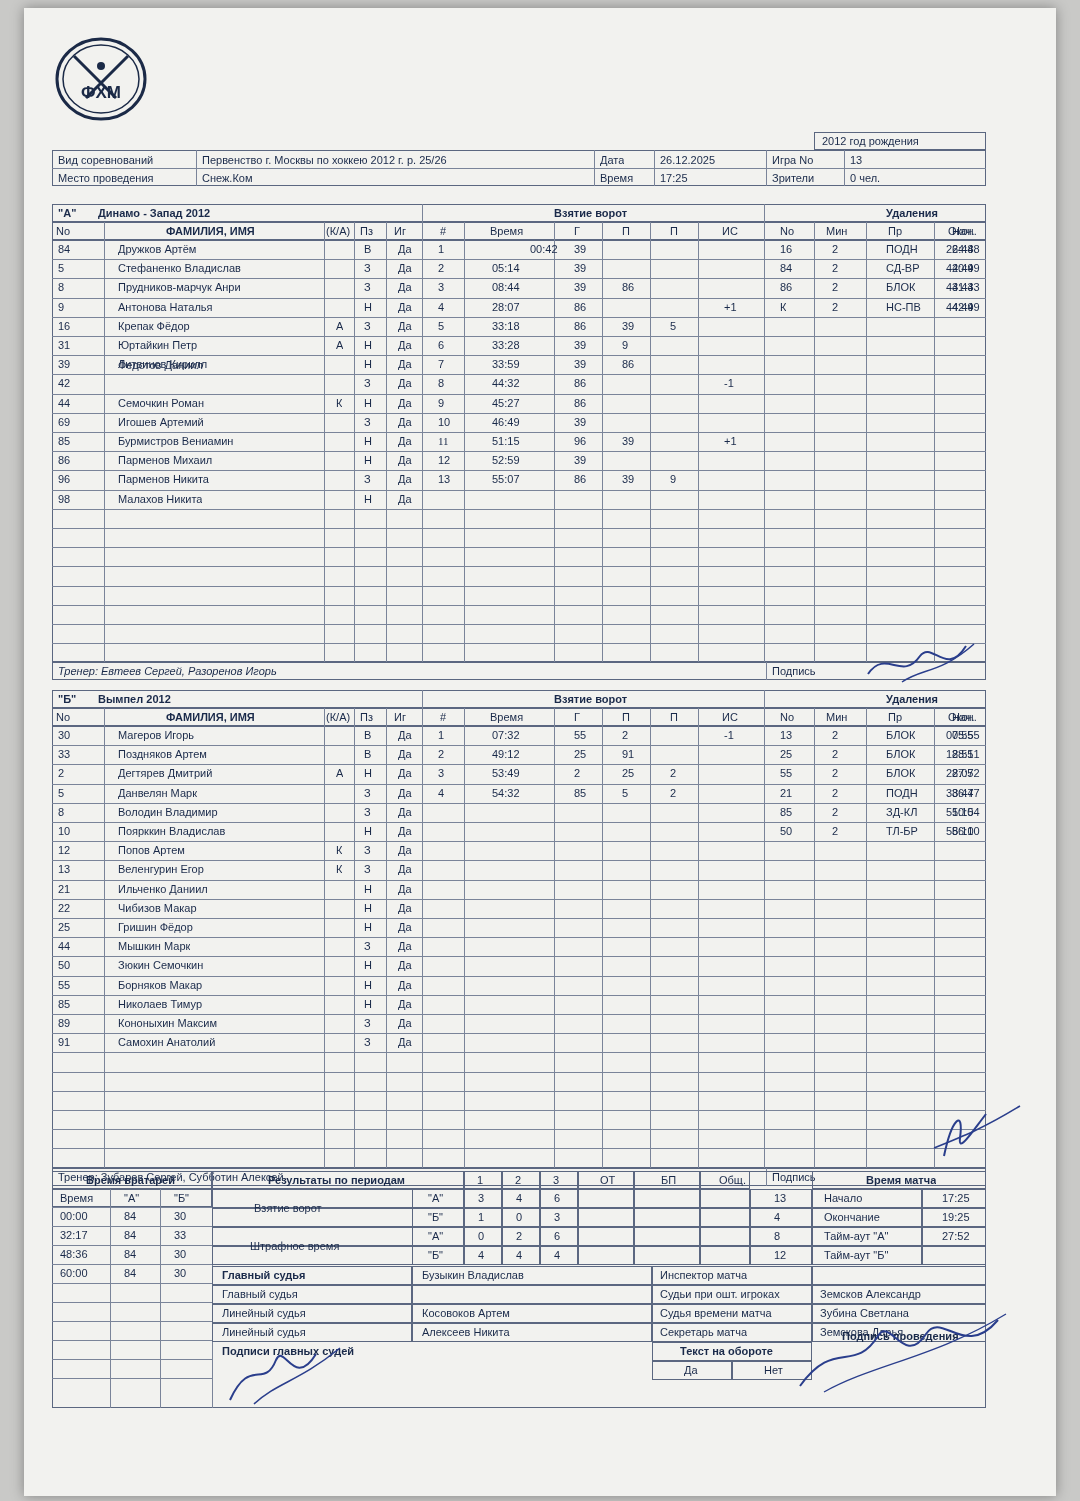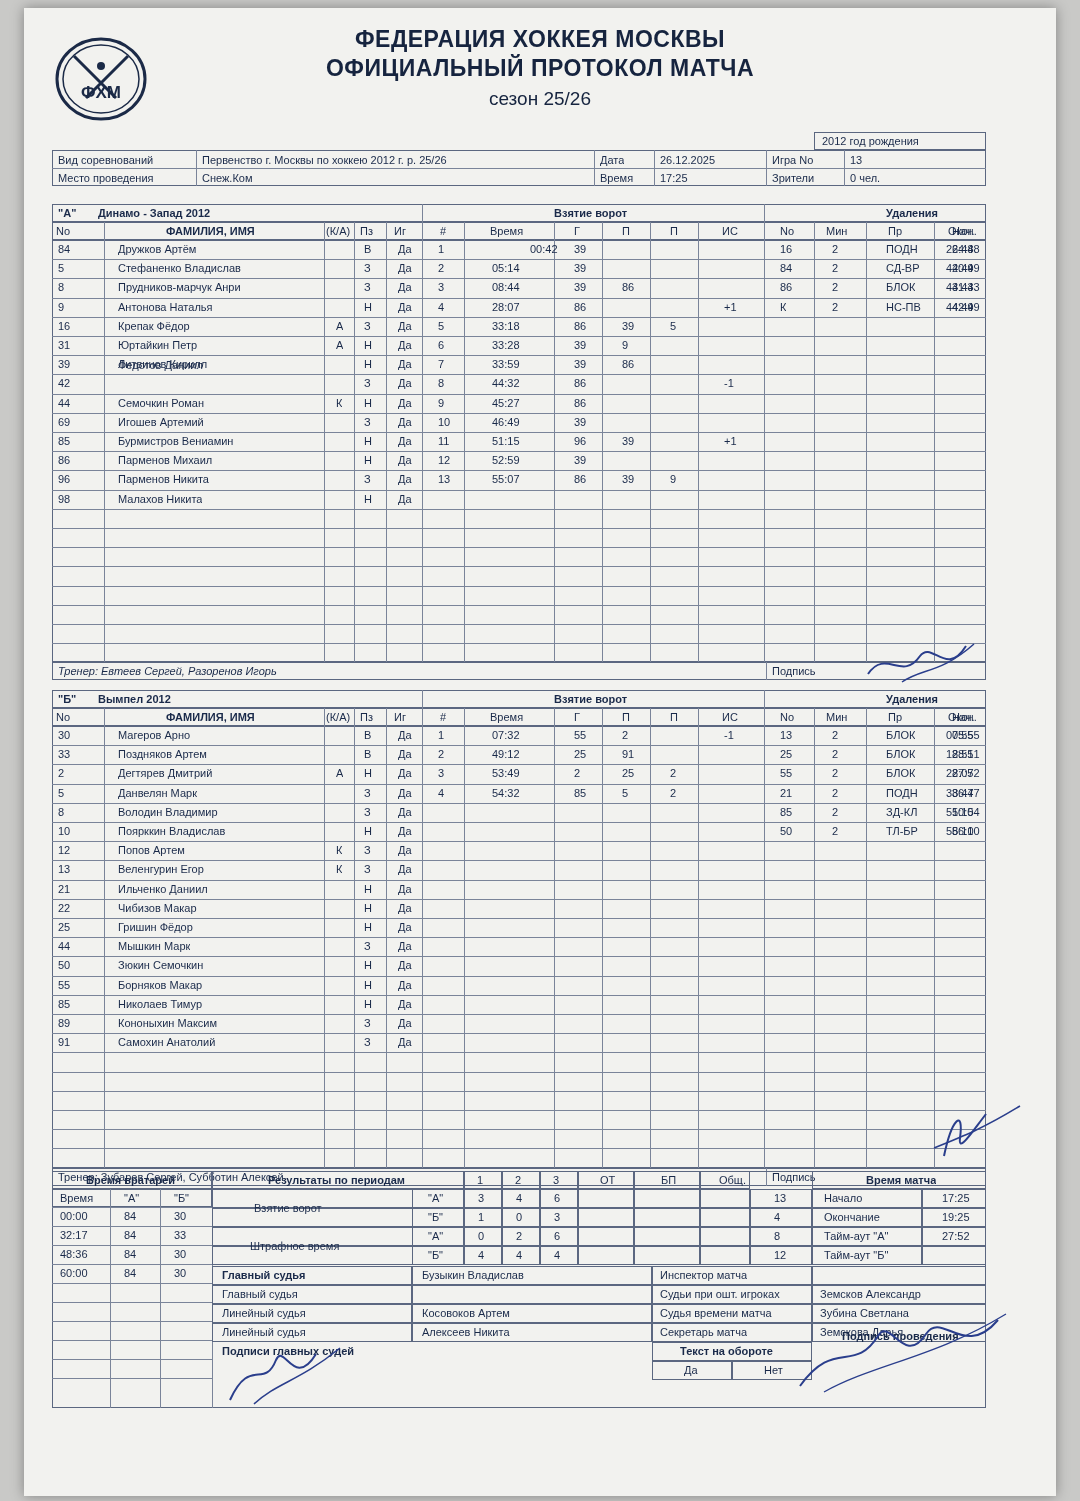--- a/index.html
+++ b/index.html
@@ -43,25 +43,20 @@
   <div class="logo">
     <svg width="94" height="86" viewBox="0 0 94 86">
       <ellipse cx="47" cy="43" rx="44" ry="40" fill="none" stroke="#1b2a47" stroke-width="3"></ellipse>
       <ellipse cx="47" cy="43" rx="38" ry="34" fill="none" stroke="#1b2a47" stroke-width="1.5"></ellipse>
       <path d="M20 20 L62 62 M74 20 L32 62" stroke="#1b2a47" stroke-width="3" fill="none"></path>
       <circle cx="47" cy="30" r="4" fill="#1b2a47"></circle>
       <text x="47" y="62" font-size="17" font-family="Liberation Sans, sans-serif" font-weight="bold" fill="#1b2a47" text-anchor="middle">ФХМ</text>
     </svg>
   </div>
 
-  <div class="hdr">
-    <div class="l1">ФЕДЕРАЦИЯ ХОККЕЯ МОСКВЫ</div>
-    <div class="l2">ОФИЦИАЛЬНЫЙ ПРОТОКОЛ МАТЧА</div>
-    <div class="l3">сезон 25/26</div>
-  </div>
 
   <div class="bx" style="left:790px;top:124px;width:172px;height:18px;"></div>
   <div class="t" style="left:798px;top:127px;">2012 год рождения</div>
 
   <div class="bx" style="left:28px;top:142px;width:934px;height:36px;"></div>
   <div class="grid-line" style="left:28px;top:160px;width:934px;height:1px;"></div>
   <div class="grid-line" style="left:172px;top:142px;width:1px;height:36px;"></div>
   <div class="grid-line" style="left:570px;top:142px;width:1px;height:36px;"></div>
   <div class="grid-line" style="left:630px;top:142px;width:1px;height:36px;"></div>
   <div class="grid-line" style="left:742px;top:142px;width:1px;height:36px;"></div>
@@ -265,21 +260,21 @@
       <div class="t " style="left: 550px; top: 388.6px;">86</div>
       <div class="t " style="left: 598px; top: 388.6px;"></div>
       <div class="t " style="left: 646px; top: 388.6px;"></div>
       <div class="t " style="left: 700px; top: 388.6px;"></div>
       <div class="t " style="left: 414px; top: 407.8px;">10</div>
       <div class="t " style="left: 468px; top: 407.8px;">46:49</div>
       <div class="t " style="left: 550px; top: 407.8px;">39</div>
       <div class="t " style="left: 598px; top: 407.8px;"></div>
       <div class="t " style="left: 646px; top: 407.8px;"></div>
       <div class="t " style="left: 700px; top: 407.8px;"></div>
-      <div class="t " style="left: 414px; top: 427px;">11</div>
+      <div class="t " style="left: 414px; top: 427px; font-family: Liberation Serif, serif;">11</div>
       <div class="t " style="left: 468px; top: 427px;">51:15</div>
       <div class="t " style="left: 550px; top: 427px;">96</div>
       <div class="t " style="left: 598px; top: 427px;">39</div>
       <div class="t " style="left: 646px; top: 427px;"></div>
       <div class="t " style="left: 700px; top: 427px;">+1</div>
       <div class="t " style="left: 414px; top: 446.2px;">12</div>
       <div class="t " style="left: 468px; top: 446.2px;">52:59</div>
       <div class="t " style="left: 550px; top: 446.2px;">39</div>
       <div class="t " style="left: 598px; top: 446.2px;"></div>
       <div class="t " style="left: 646px; top: 446.2px;"></div>
@@ -373,21 +368,21 @@
       <div class="grid-line" style="left: 28px; top: 987px; width: 934px; height: 1px;"></div>
       <div class="grid-line" style="left: 28px; top: 1006px; width: 934px; height: 1px;"></div>
       <div class="grid-line" style="left: 28px; top: 1025px; width: 934px; height: 1px;"></div>
       <div class="grid-line" style="left: 28px; top: 1044px; width: 934px; height: 1px;"></div>
       <div class="grid-line" style="left: 28px; top: 1064px; width: 934px; height: 1px;"></div>
       <div class="grid-line" style="left: 28px; top: 1083px; width: 934px; height: 1px;"></div>
       <div class="grid-line" style="left: 28px; top: 1102px; width: 934px; height: 1px;"></div>
       <div class="grid-line" style="left: 28px; top: 1121px; width: 934px; height: 1px;"></div>
       <div class="grid-line" style="left: 28px; top: 1140px; width: 934px; height: 1px;"></div>
       <div class="t " style="left: 34px; top: 721px;">30</div>
-      <div class="t " style="left: 94px; top: 721px;">Магеров Арно</div>
+      <div class="t " style="left: 94px; top: 721px;">Магеров Игорь</div>
       <div class="t " style="left: 312px; top: 721px;"></div>
       <div class="t " style="left: 340px; top: 721px;">В</div>
       <div class="t " style="left: 374px; top: 721px;">Да</div>
       <div class="t " style="left: 34px; top: 740.2px;">33</div>
       <div class="t " style="left: 94px; top: 740.2px;">Поздняков Артем</div>
       <div class="t " style="left: 312px; top: 740.2px;"></div>
       <div class="t " style="left: 340px; top: 740.2px;">В</div>
       <div class="t " style="left: 374px; top: 740.2px;">Да</div>
       <div class="t " style="left: 34px; top: 759.4px;">2</div>
       <div class="t " style="left: 94px; top: 759.4px;">Дегтярев Дмитрий</div>

